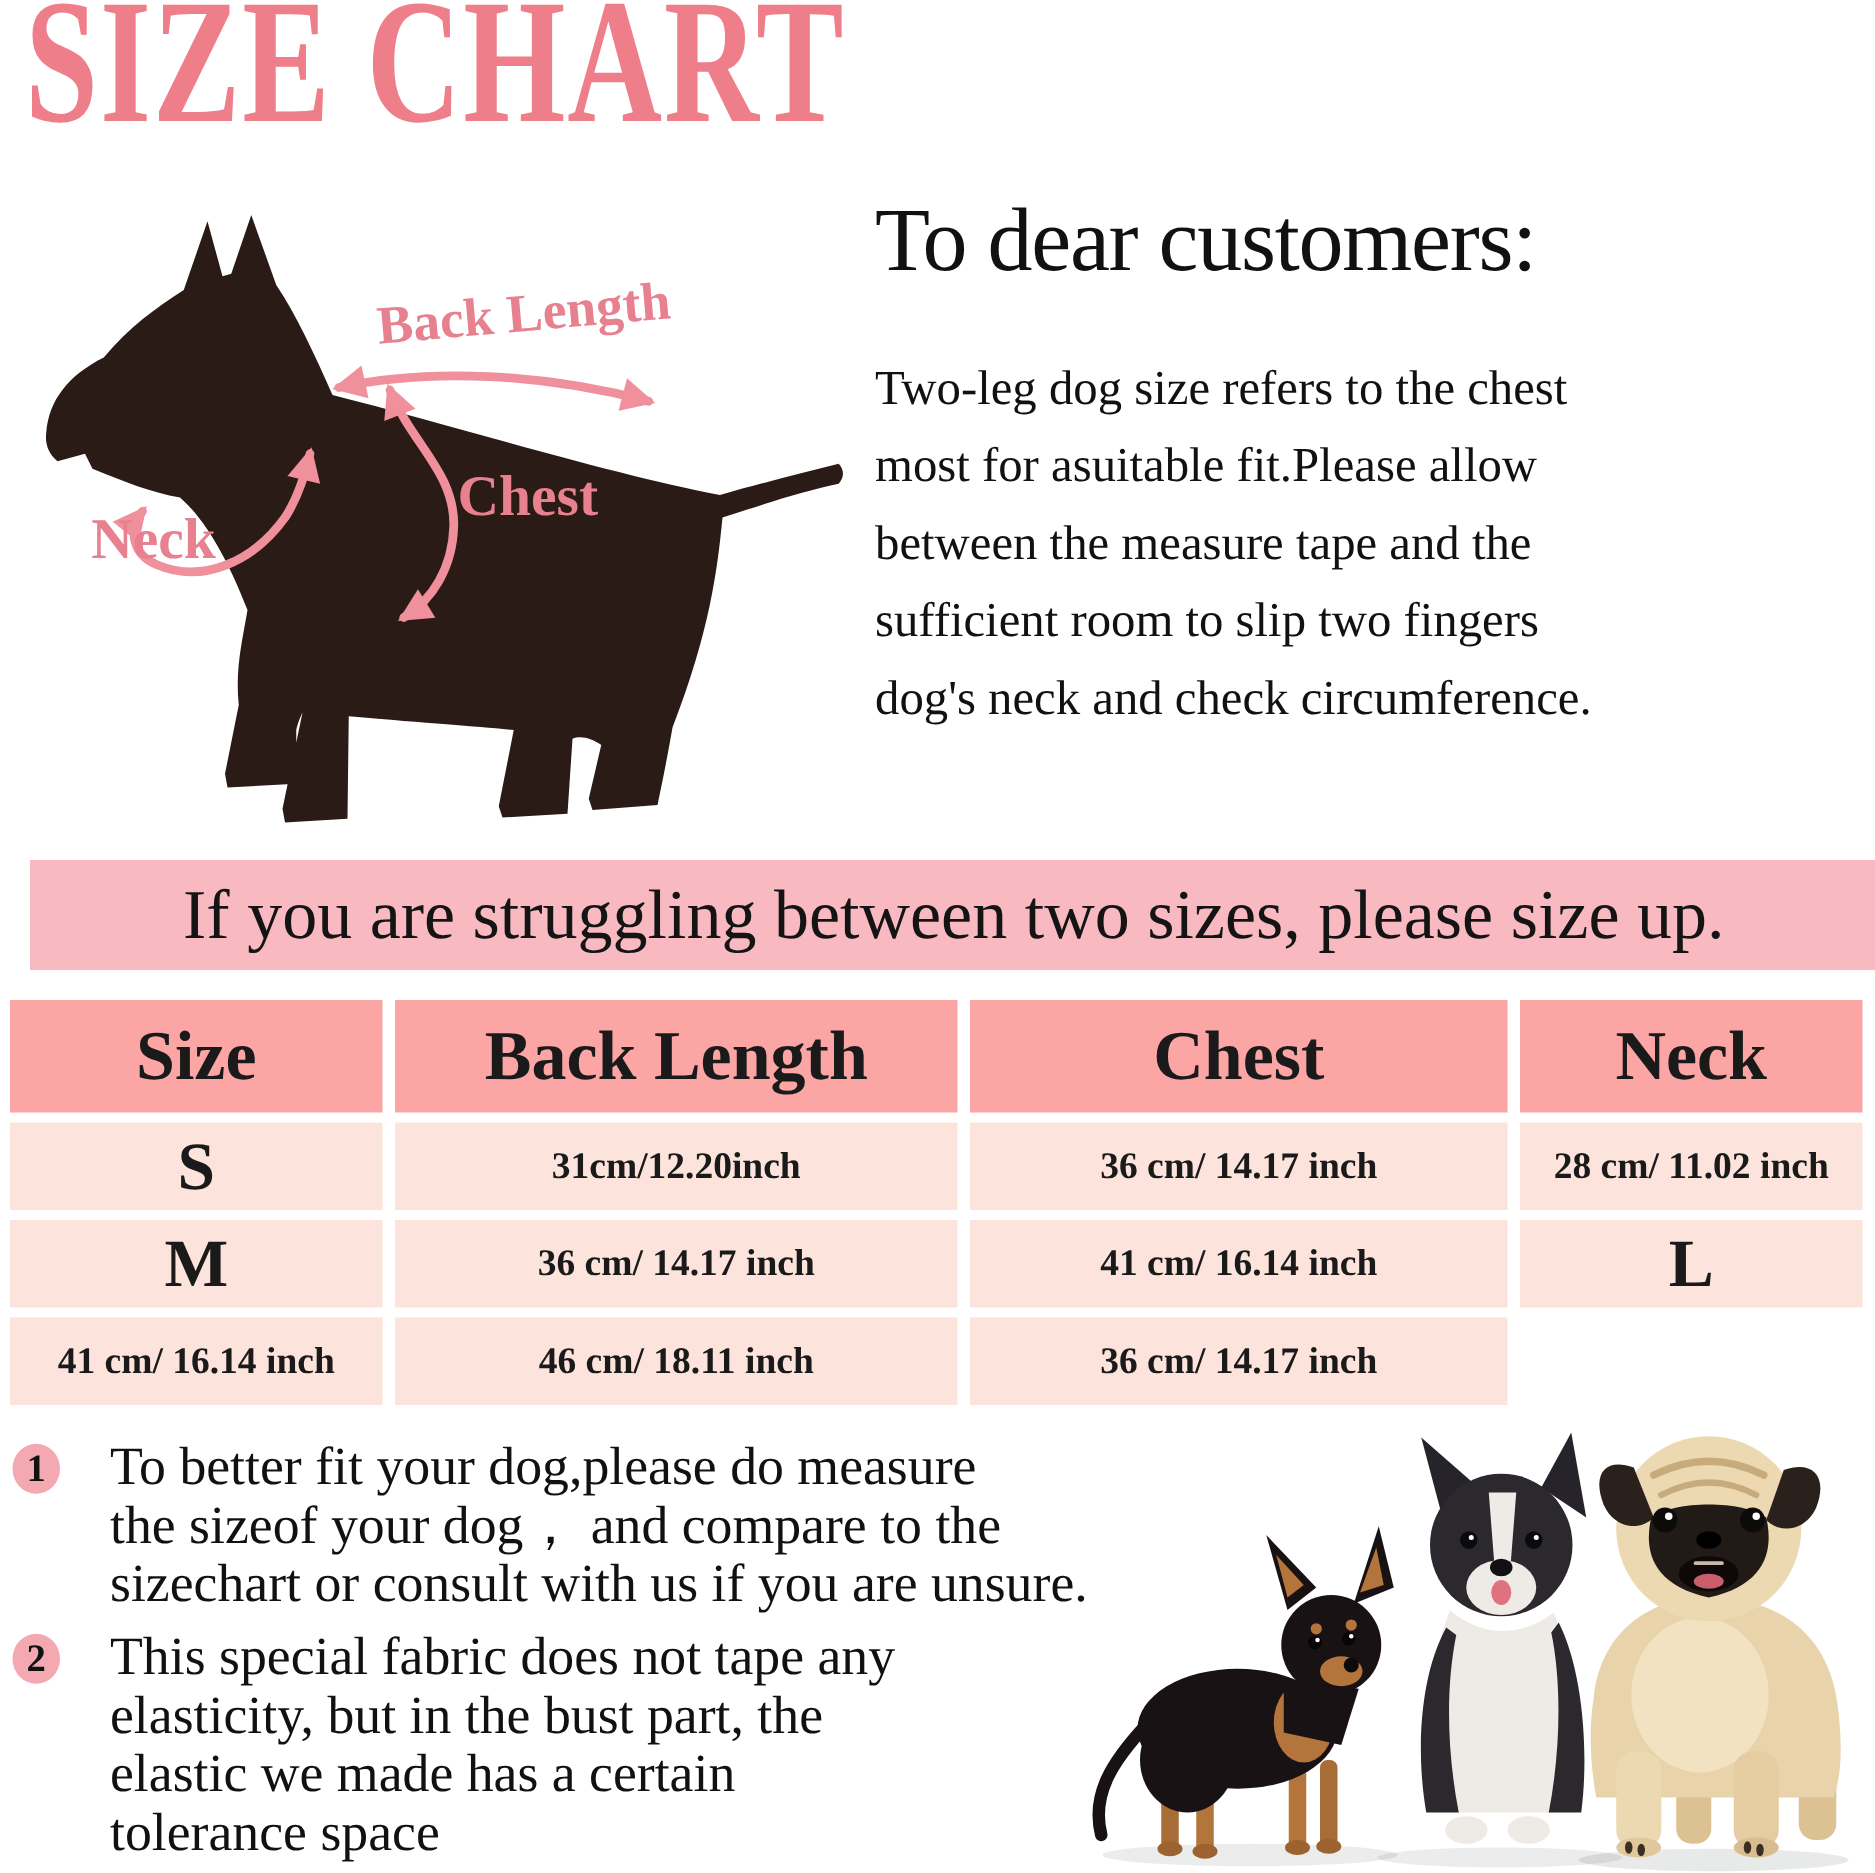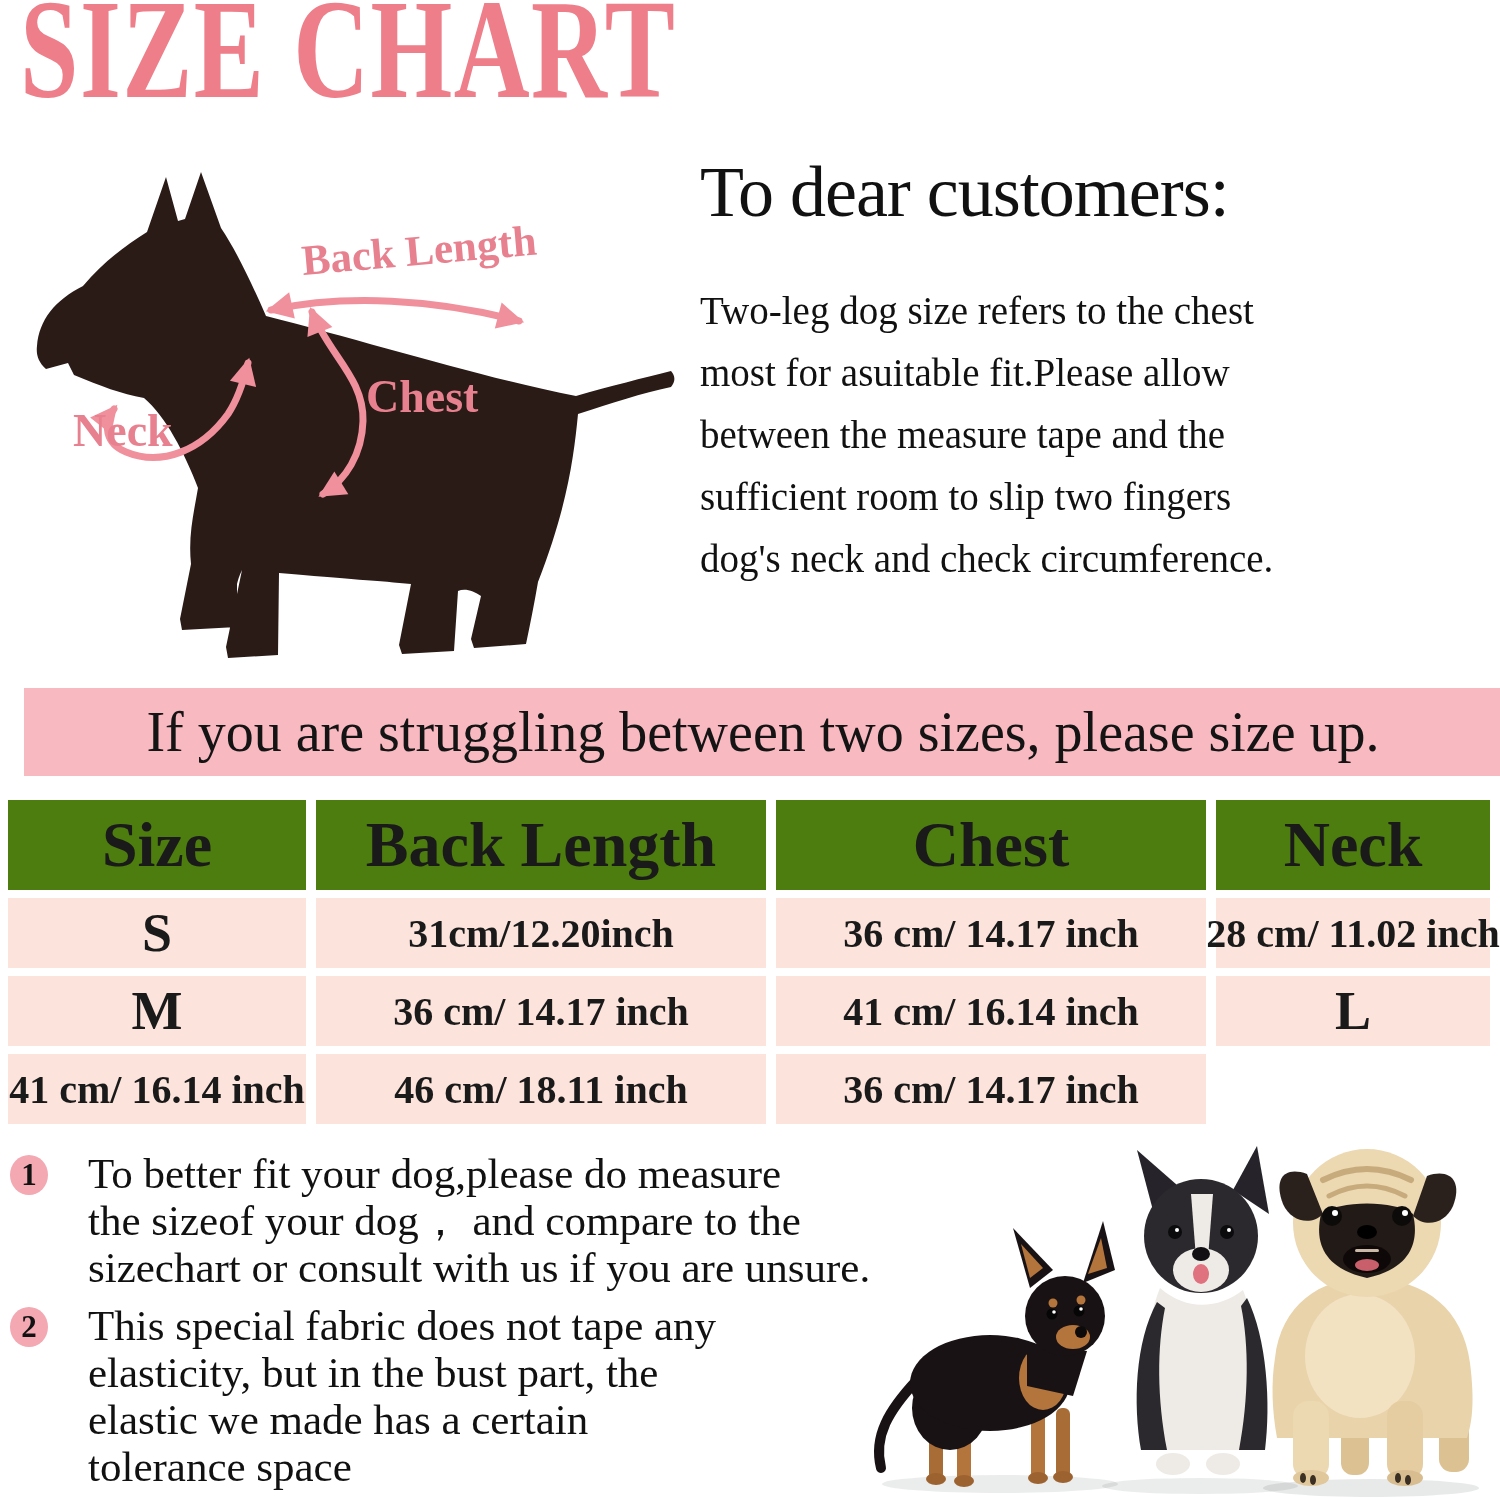--- a/index.html
+++ b/index.html
@@ -22,26 +22,26 @@
     position:absolute;left:8px;top:688px;width:1478px;height:88px;
     background:#f9b9c1;display:flex;align-items:center;justify-content:center;margin-left:16px;
   }
   .banner span{font-size:56px;color:#141414;white-space:nowrap;}
   .size-table{
     position:absolute;left:8px;top:800px;width:1482px;
     display:grid;grid-template-columns:298px 450px 430px 274px;
     column-gap:10px;row-gap:8px;grid-template-rows:90px 70px 70px 70px;
   }
   .th{
-    background:#4d7c0f;display:flex;align-items:center;justify-content:center;
-    font-size:64px;font-weight:bold;color:#1a1a1a;
+    background:#fca5a5;display:flex;align-items:center;justify-content:center;
+    font-size:56px;font-weight:bold;color:#1a1a1a;
   }
   .td{
     background:#fce4dc;display:flex;align-items:center;justify-content:center;
-    font-size:40px;font-weight:bold;color:#1a1a1a;white-space:nowrap;
+    font-size:30px;font-weight:bold;color:#1a1a1a;white-space:nowrap;
   }
   .td.size-cell{font-size:54px;}
   .note{position:absolute;left:10px;display:flex;align-items:flex-start;}
   .note-badge{
     width:38px;height:40px;border-radius:50%;background:#f3a8b2;
     display:flex;align-items:center;justify-content:center;
     font-size:31px;font-weight:bold;color:#111;flex:0 0 auto;
     margin-top:5px;margin-right:16px;
   }
   .note-lines{font-size:43px;line-height:47px;}

